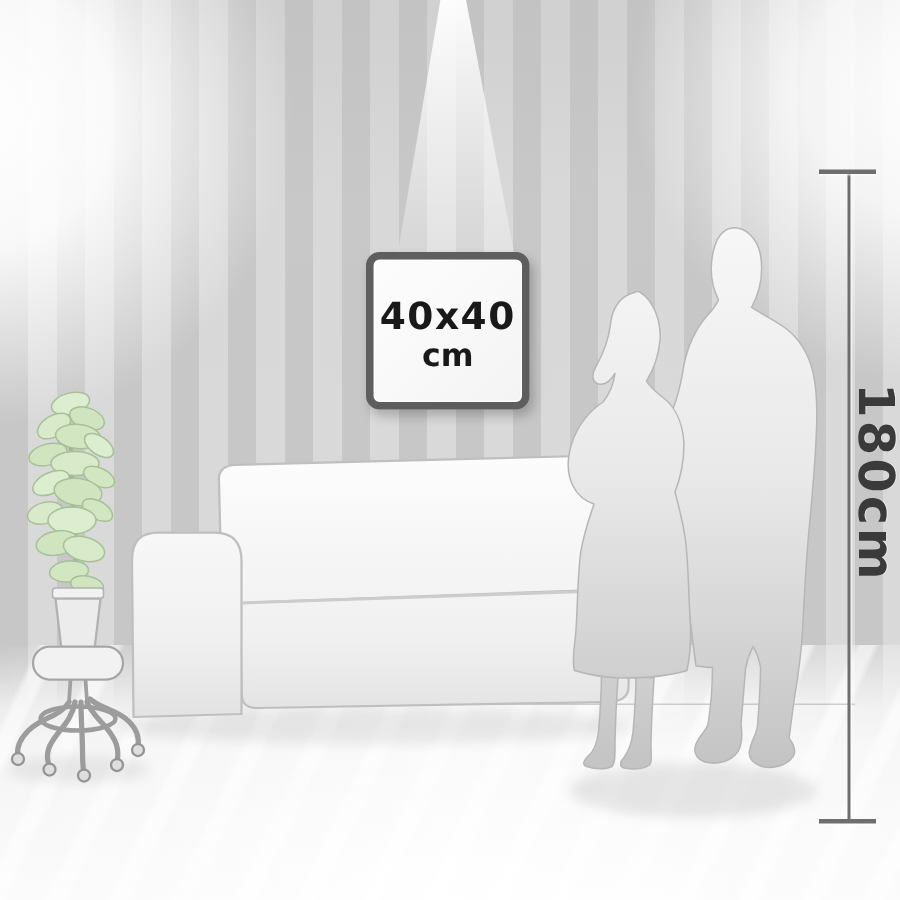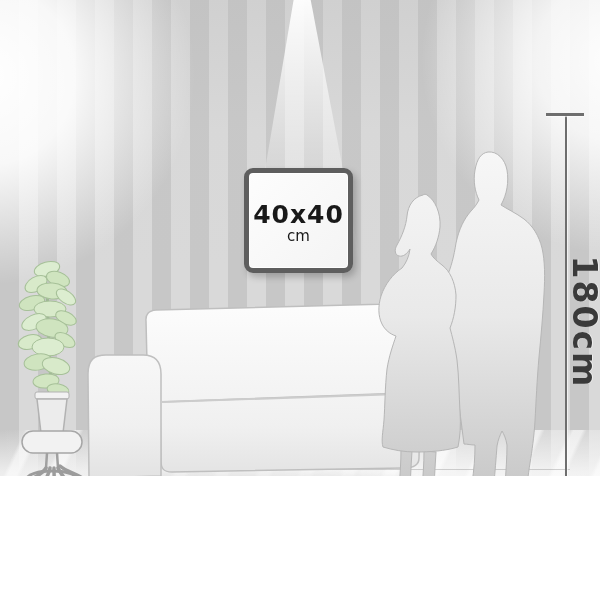--- a/index.html
+++ b/index.html
@@ -1,16 +1,16 @@
 <!DOCTYPE html>
 <html><head>
 <meta charset="utf-8">
 <style>
   html,body{margin:0;padding:0;background:#ffffff;font-family:"DejaVu Sans","Liberation Sans",sans-serif;}
-  .stage{position:relative;width:600px;height:476px;overflow:hidden;background:#0ea5e9;}
+  .stage{position:relative;width:600px;height:600px;overflow:hidden;background:#0ea5e9;}
   .stage *{position:absolute;}
 
   
   .wall{left:0;top:0;width:600px;height:600px;
     background:
       linear-gradient(to bottom, rgba(185,185,185,0.28) 0%, rgba(205,205,205,0.08) 22%, rgba(235,235,235,0) 45%),
       repeating-linear-gradient(90deg,#c7c7c7 0px,#c7c7c7 19px,#d9d9d9 19px,#d9d9d9 38px);}
 
   
   .floor{left:0;top:430px;width:600px;height:170px;
@@ -30,21 +30,21 @@
     clip-path:polygon(44% 0%,53% 0%,79% 100%,21% 100%);}
 
   .scene{left:0;top:0;width:600px;height:600px;}
 
   
   .frame{left:244px;top:168px;width:99px;height:89px;border:5px solid #5e5e5e;border-radius:9px;
     background:linear-gradient(135deg,#fdfdfd 0%,#f4f4f4 100%);
     box-shadow:3px 4px 7px rgba(0,0,0,0.22), inset 0 0 0 1px rgba(255,255,255,0.9);
     display:flex;position:absolute;flex-direction:column;align-items:center;justify-content:center;padding-top:6px;box-sizing:content-box;}
   .frame-size{position:static;font-size:25px;font-weight:bold;letter-spacing:1px;color:#191919;line-height:1.05;}
-  .frame-unit{position:static;font-size:15px;font-weight:normal;color:#191919;line-height:1.15;}
+  .frame-unit{position:static;font-size:21px;font-weight:bold;color:#191919;line-height:1.15;}
 
   
   .m-line{left:565px;top:115px;width:2px;height:433px;background:#6e6e6e;box-shadow:1px 0 1px rgba(255,255,255,0.7);}
   .m-cap{width:38px;height:3px;background:#6e6e6e;box-shadow:0 1px 1px rgba(255,255,255,0.7);}
   .m-cap-top{left:546px;top:113px;}
   .m-cap-bottom{left:546px;top:546px;}
   .m-label{left:584px;top:322px;transform:translate(-50%,-50%) rotate(90deg);
     font-size:33px;font-weight:bold;color:#3a3a3a;letter-spacing:2px;white-space:nowrap;
     text-shadow:0 -1px 0 rgba(255,255,255,0.55);}
 </style>

